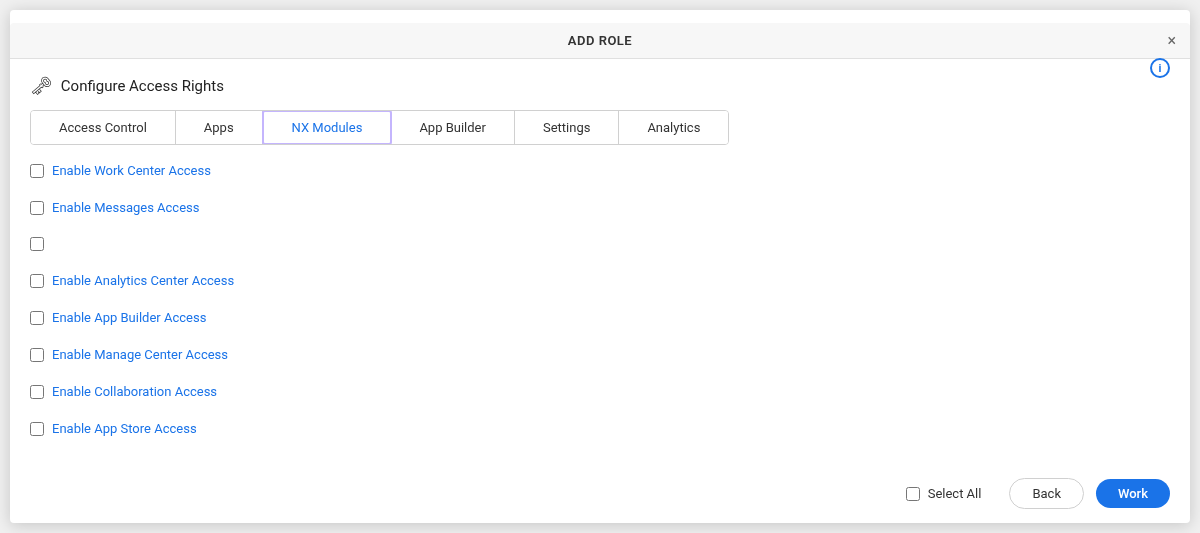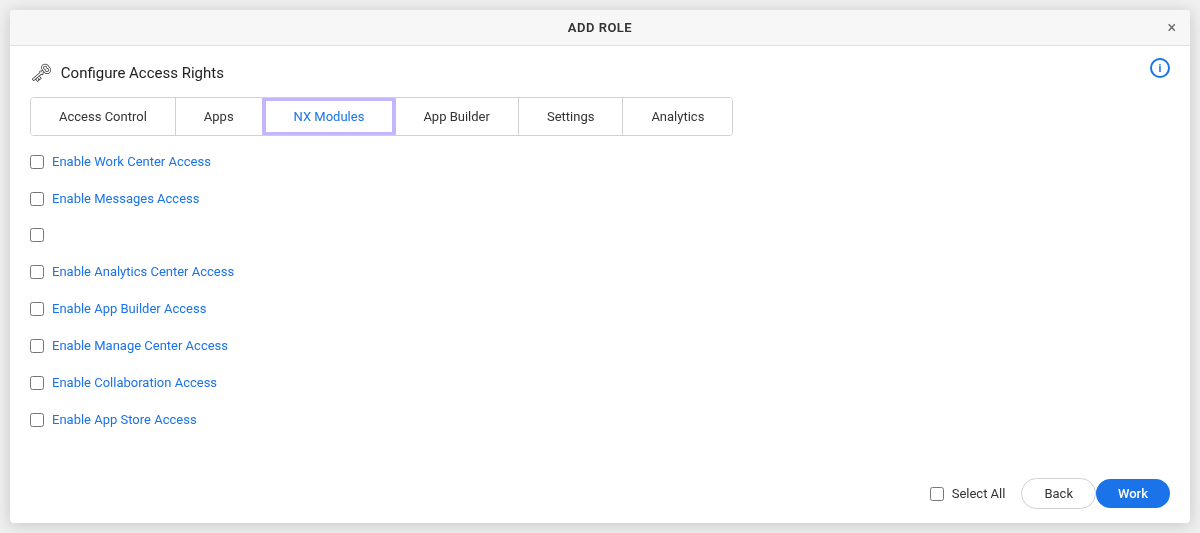--- a/index.html
+++ b/index.html
@@ -38,20 +38,21 @@
 
     .modal-header {
       display: flex;
       align-items: center;
       justify-content: center;
       padding: 10px 16px;
       border-bottom: 1px solid #e0e0e0;
       background: #f7f7f7;
       border-radius: 4px 4px 0 0;
       position: relative;
+      margin-top: 13px;
     }
 
     .modal-title {
       font-size: 13px;
       font-weight: 600;
       color: #333;
       letter-spacing: 0.5px;
     }
 
     .modal-close {
@@ -130,21 +131,21 @@
       white-space: nowrap;
     }
 
     .tab:last-child {
       border-right: none;
     }
 
     .tab.active {
       background: #fff;
       color: #1a73e8;
-      border: 4px solid #c4b5fd;
+      border: 2px solid #c4b5fd;
       border-radius: 3px;
       margin: -1px;
       z-index: 1;
     }
 
     .tab:not(.active) {
       background: #fff;
     }
 
     .checkboxes-list {
@@ -173,20 +174,21 @@
       color: #1a73e8;
       cursor: pointer;
       font-size: 13px;
     }
 
     .modal-footer {
       display: flex;
       align-items: center;
       justify-content: flex-end;
       padding: 10px 20px 14px 20px;
+      gap: 12px;
       border-top: none;
     }
 
     .select-all-area {
       display: flex;
       align-items: center;
       gap: 8px;
       margin-right: 16px;
     }
 

